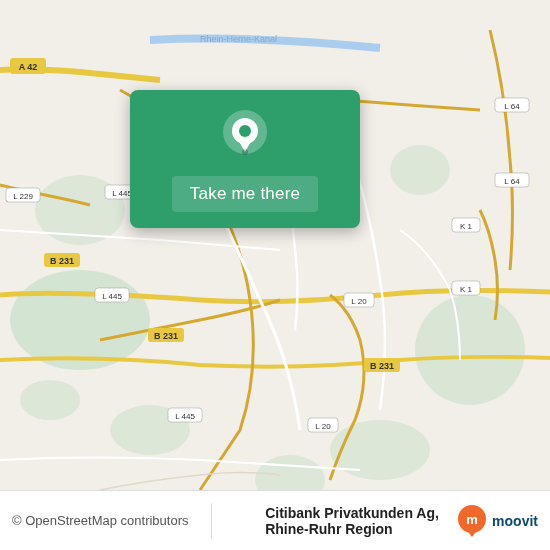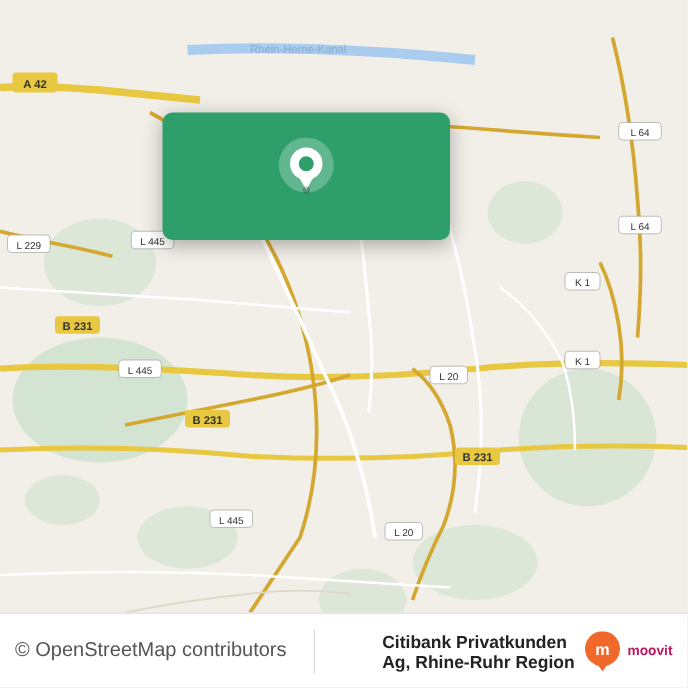--- a/index.html
+++ b/index.html
@@ -69,21 +69,21 @@
       right: 0;
       height: 60px;
       background: #fff;
       display: flex;
       align-items: center;
       padding: 0 12px;
       border-top: 1px solid #ddd;
     }
 
     .osm-logo {
-      font-size: 16px;
+      font-size: 13px;
       color: #555;
       margin-right: 12px;
       white-space: nowrap;
     }
 
     .place-info {
       display: flex;
       flex-direction: column;
       margin-left: 44px;
     }
@@ -100,23 +100,23 @@
       align-items: center;
       gap: 4px;
     }
 
     .moovit-icon {
       width: 32px;
       height: 32px;
     }
 
     .moovit-text {
-      font-size: 11px;
+      font-size: 14px;
       font-weight: bold;
-      color: #be185d;
+      color: #0c4a6e;
     }
 
     .divider-line {
       width: 1px;
       height: 36px;
       background: #ddd;
       margin: 0 10px;
     }
   </style>
 </head>
@@ -218,20 +218,21 @@
   <div class="location-card">
 
     <svg class="pin-icon" viewBox="0 0 52 52">
       <circle cx="26" cy="22" r="22" fill="rgba(255,255,255,0.25)"></circle>
       <circle cx="26" cy="21" r="13" fill="#fff"></circle>
       <circle cx="26" cy="21" r="6" fill="#2e9e6b"></circle>
       <polygon points="26,42 18,28 34,28" fill="#fff"></polygon>
       <circle cx="26" cy="42" r="3" fill="rgba(0,0,0,0.2)"></circle>
     </svg>
 
+    <button class="take-me-btn">Take me there</button>
   </div>
 
   <div class="bottom-bar">
     <span class="osm-logo">© OpenStreetMap contributors</span>
     <div class="divider-line"></div>
     <div class="place-info">
       <span class="place-name">Citibank Privatkunden Ag, Rhine-Ruhr Region</span>
     </div>
     <div class="moovit-logo">
 

